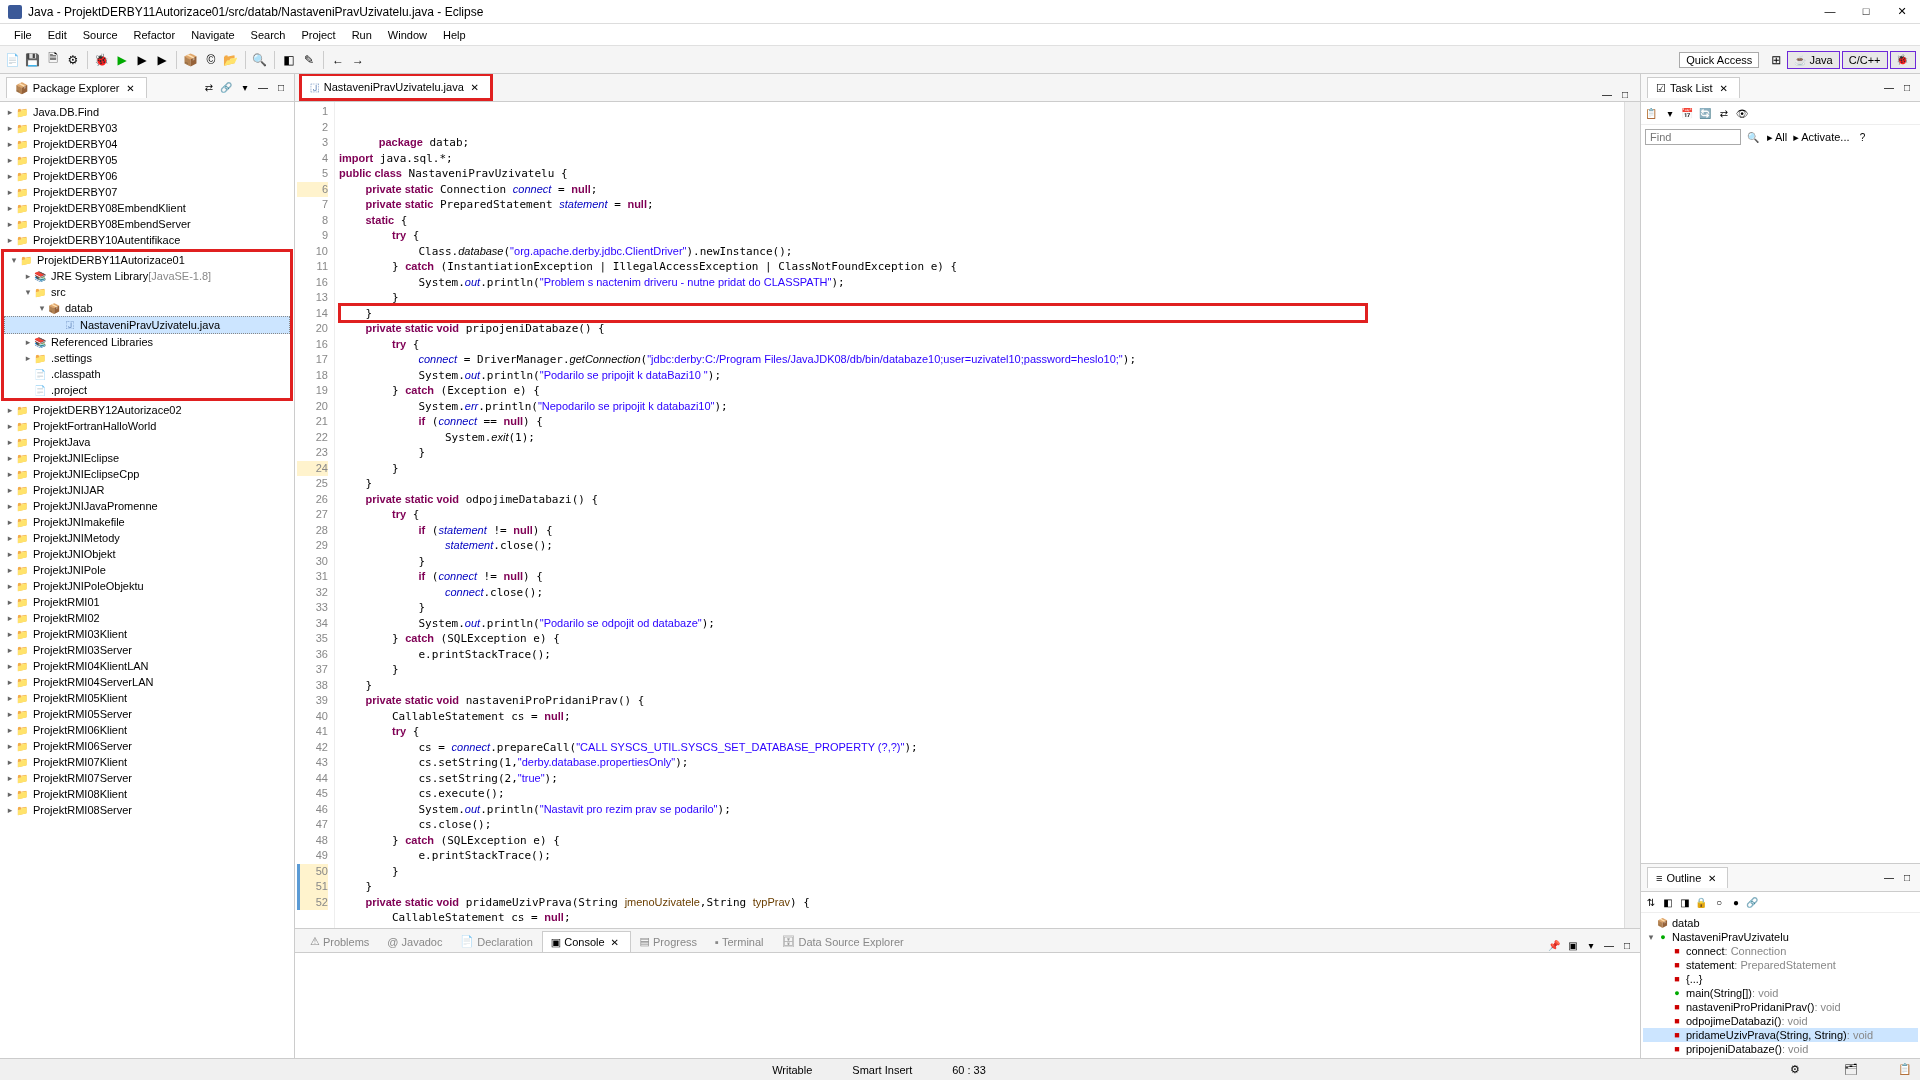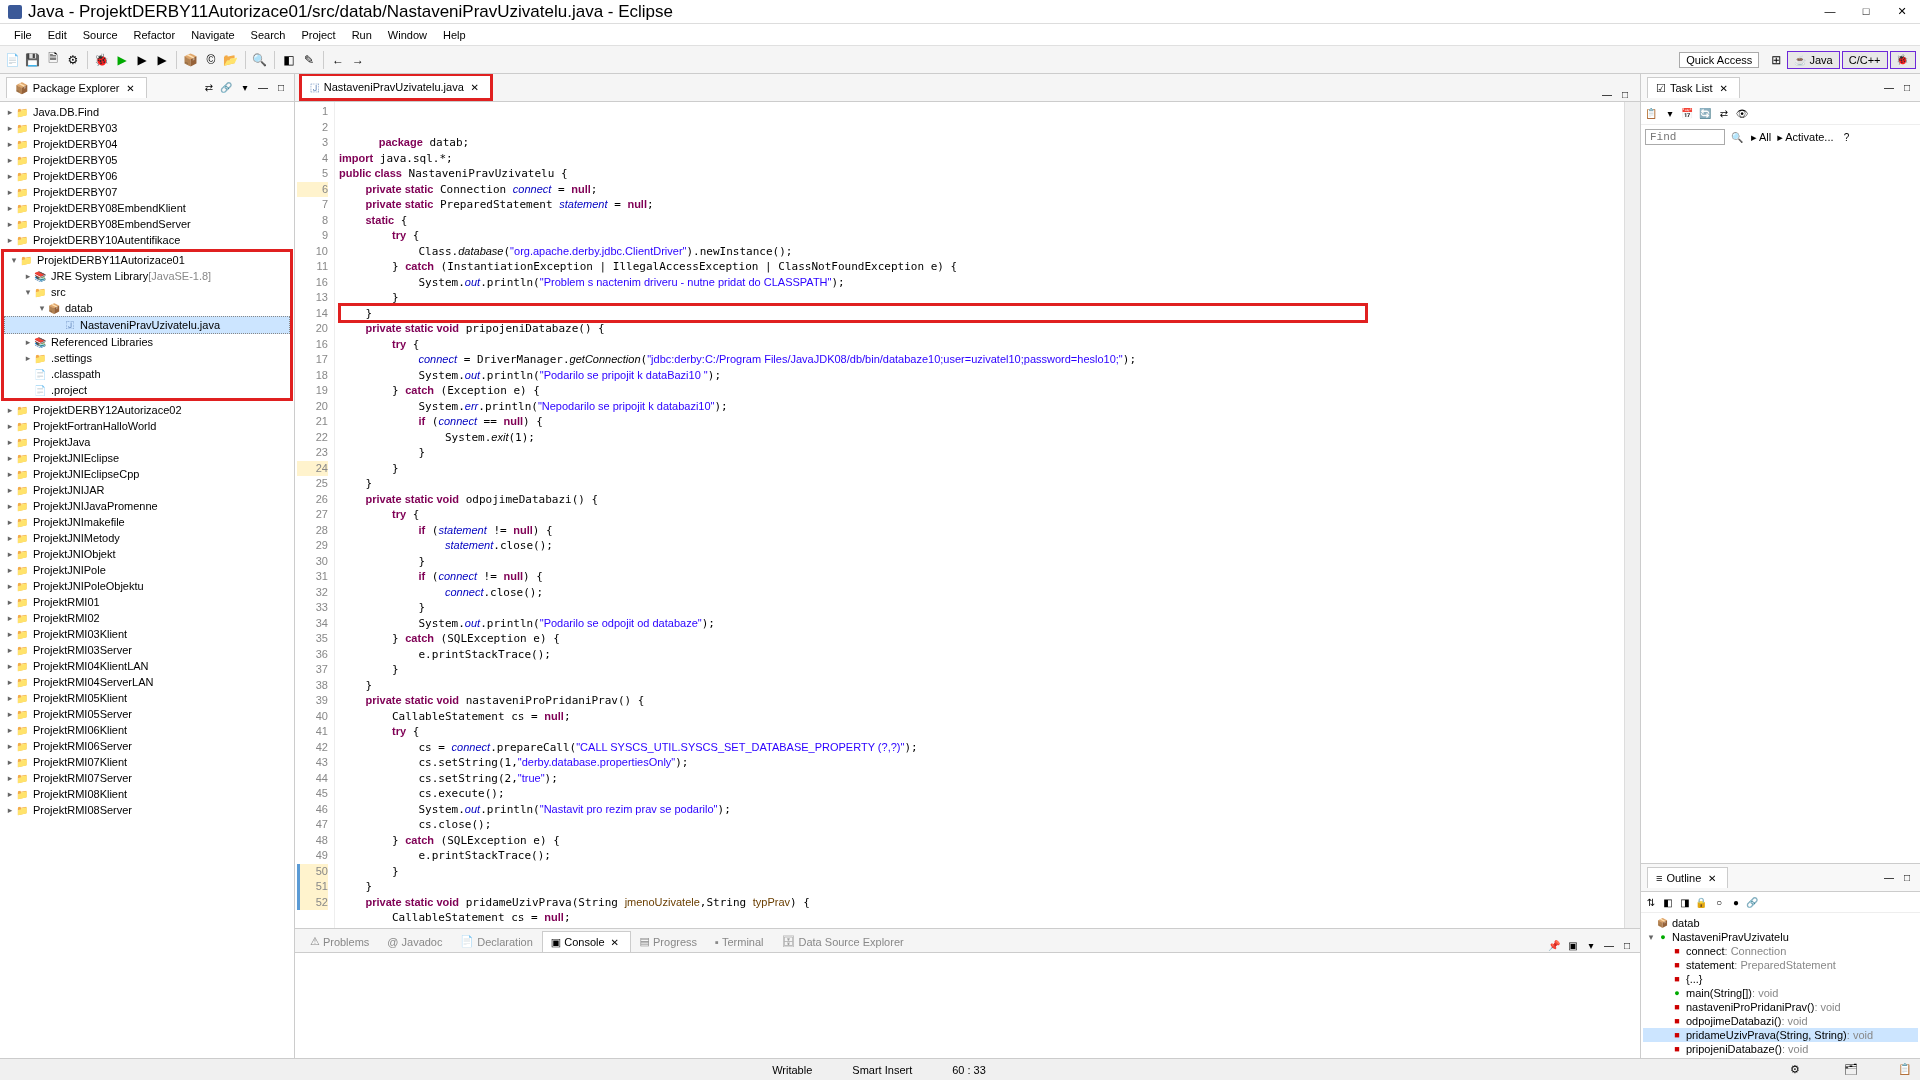--- a/index.html
+++ b/index.html
@@ -1,19 +1,19 @@
 <!DOCTYPE html>
 <html><head>
 <meta charset="utf-8">
 <style>
 * { margin: 0; padding: 0; box-sizing: border-box; font-family: "Segoe UI", Tahoma, sans-serif; font-size: 11px; }
 body { background: #f0f0f0; height: 1080px; width: 1920px; overflow: hidden; display: flex; flex-direction: column; }
 .titlebar { height: 24px; background: #fff; display: flex; align-items: center; padding: 0 8px; border-bottom: 1px solid #ddd; }
 .titlebar .icon { width: 14px; height: 14px; background: #3b5998; border-radius: 2px; margin-right: 6px; }
-.titlebar .title { flex: 1; font-size: 17px; }
+.titlebar .title { flex: 1; font-size: 12px; }
 .winbtns { display: flex; gap: 16px; }
 .winbtn { width: 20px; text-align: center; cursor: pointer; }
 .menubar { height: 22px; background: #fff; display: flex; align-items: center; padding: 0 6px; border-bottom: 1px solid #e0e0e0; }
 .menubar span { padding: 2px 8px; cursor: pointer; }
 .toolbar { height: 28px; background: #f5f5f5; display: flex; align-items: center; padding: 0 4px; border-bottom: 1px solid #ccc; gap: 2px; }
 .tbico { width: 18px; height: 18px; display: inline-flex; align-items: center; justify-content: center; cursor: pointer; font-size: 12px; }
 .tbsep { width: 1px; height: 18px; background: #ccc; margin: 0 3px; }
 .quick { margin-left: auto; border: 1px solid #aaa; padding: 1px 6px; background: #fff; font-size: 11px; }
 .persp { display: flex; gap: 2px; margin-left: 6px; }
 .persp-btn { border: 1px solid #6d28d9; padding: 2px 6px; background: #e8e8e8; font-size: 10px; }
@@ -51,21 +51,21 @@
 .code .redline { position: absolute; left: 3px; top: 201px; width: 1030px; height: 20px; border: 3px solid #e02020; pointer-events: none; }
 .scrollv { width: 16px; background: #f0f0f0; border-left: 1px solid #ddd; }
 .bottom { height: 130px; border-top: 1px solid #ccc; display: flex; flex-direction: column; }
 .btabs { height: 24px; display: flex; align-items: flex-end; padding: 0 6px; background: #f5f5f5; border-bottom: 1px solid #ccc; }
 .btab { padding: 3px 8px; border: 1px solid transparent; display: flex; align-items: center; gap: 3px; color: #888; cursor: pointer; }
 .btab.active { background: #fff; border: 1px solid #ccc; border-bottom: none; color: #000; }
 .bticons { margin-left: auto; display: flex; gap: 4px; }
 .bcontent { flex: 1; padding: 4px 8px; background: #fff; }
 .right { width: 280px; border-left: 1px solid #ccc; display: flex; flex-direction: column; background: #fff; }
 .taskbody { flex: 1; padding: 4px; }
-.tinput { border: 1px solid #aaa; padding: 1px 4px; width: 80px; font-family: Liberation Mono, monospace; }
+.tinput { border: 1px solid #aaa; padding: 1px 4px; width: 96px; }
 .outline { border-top: 1px solid #ccc; display: flex; flex-direction: column; }
 .onode { display: flex; align-items: center; padding: 1px 2px; font-size: 11px; cursor: pointer; }
 .onode.sel { background: #cce5ff; }
 .oico { width: 12px; height: 12px; margin-right: 3px; font-size: 9px; display: inline-flex; align-items: center; justify-content: center; }
 .priv { color: #c00; }
 .pub { color: #0a0; }
 .label2 { color: #888; }
 .statusbar { height: 22px; background: #f0f0f0; border-top: 1px solid #ccc; display: flex; align-items: center; padding: 0 8px; gap: 40px; }
 .statusbar .spacer { flex: 1; }
 .sbico { width: 14px; height: 14px; }

